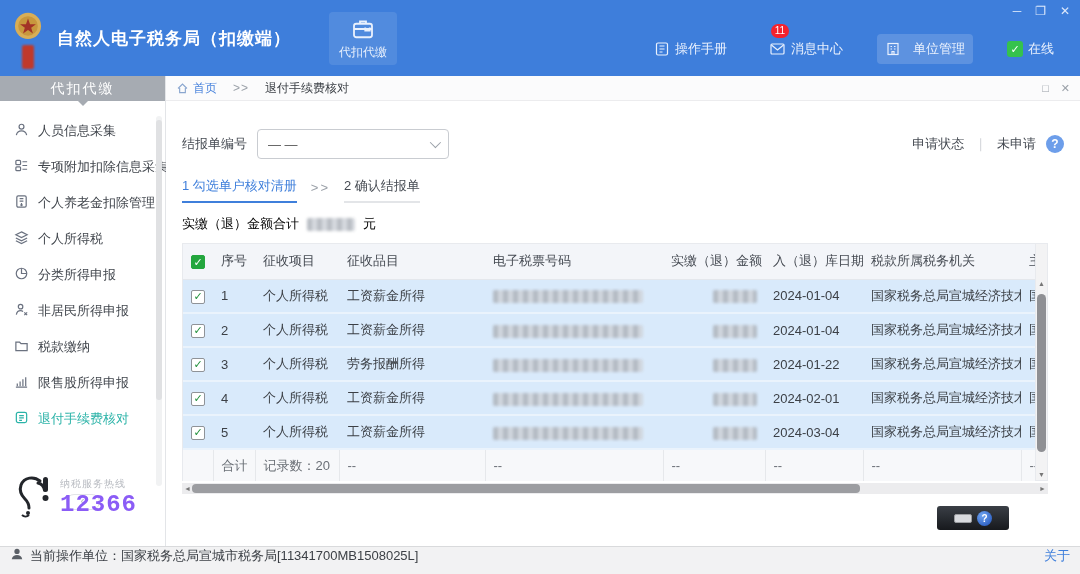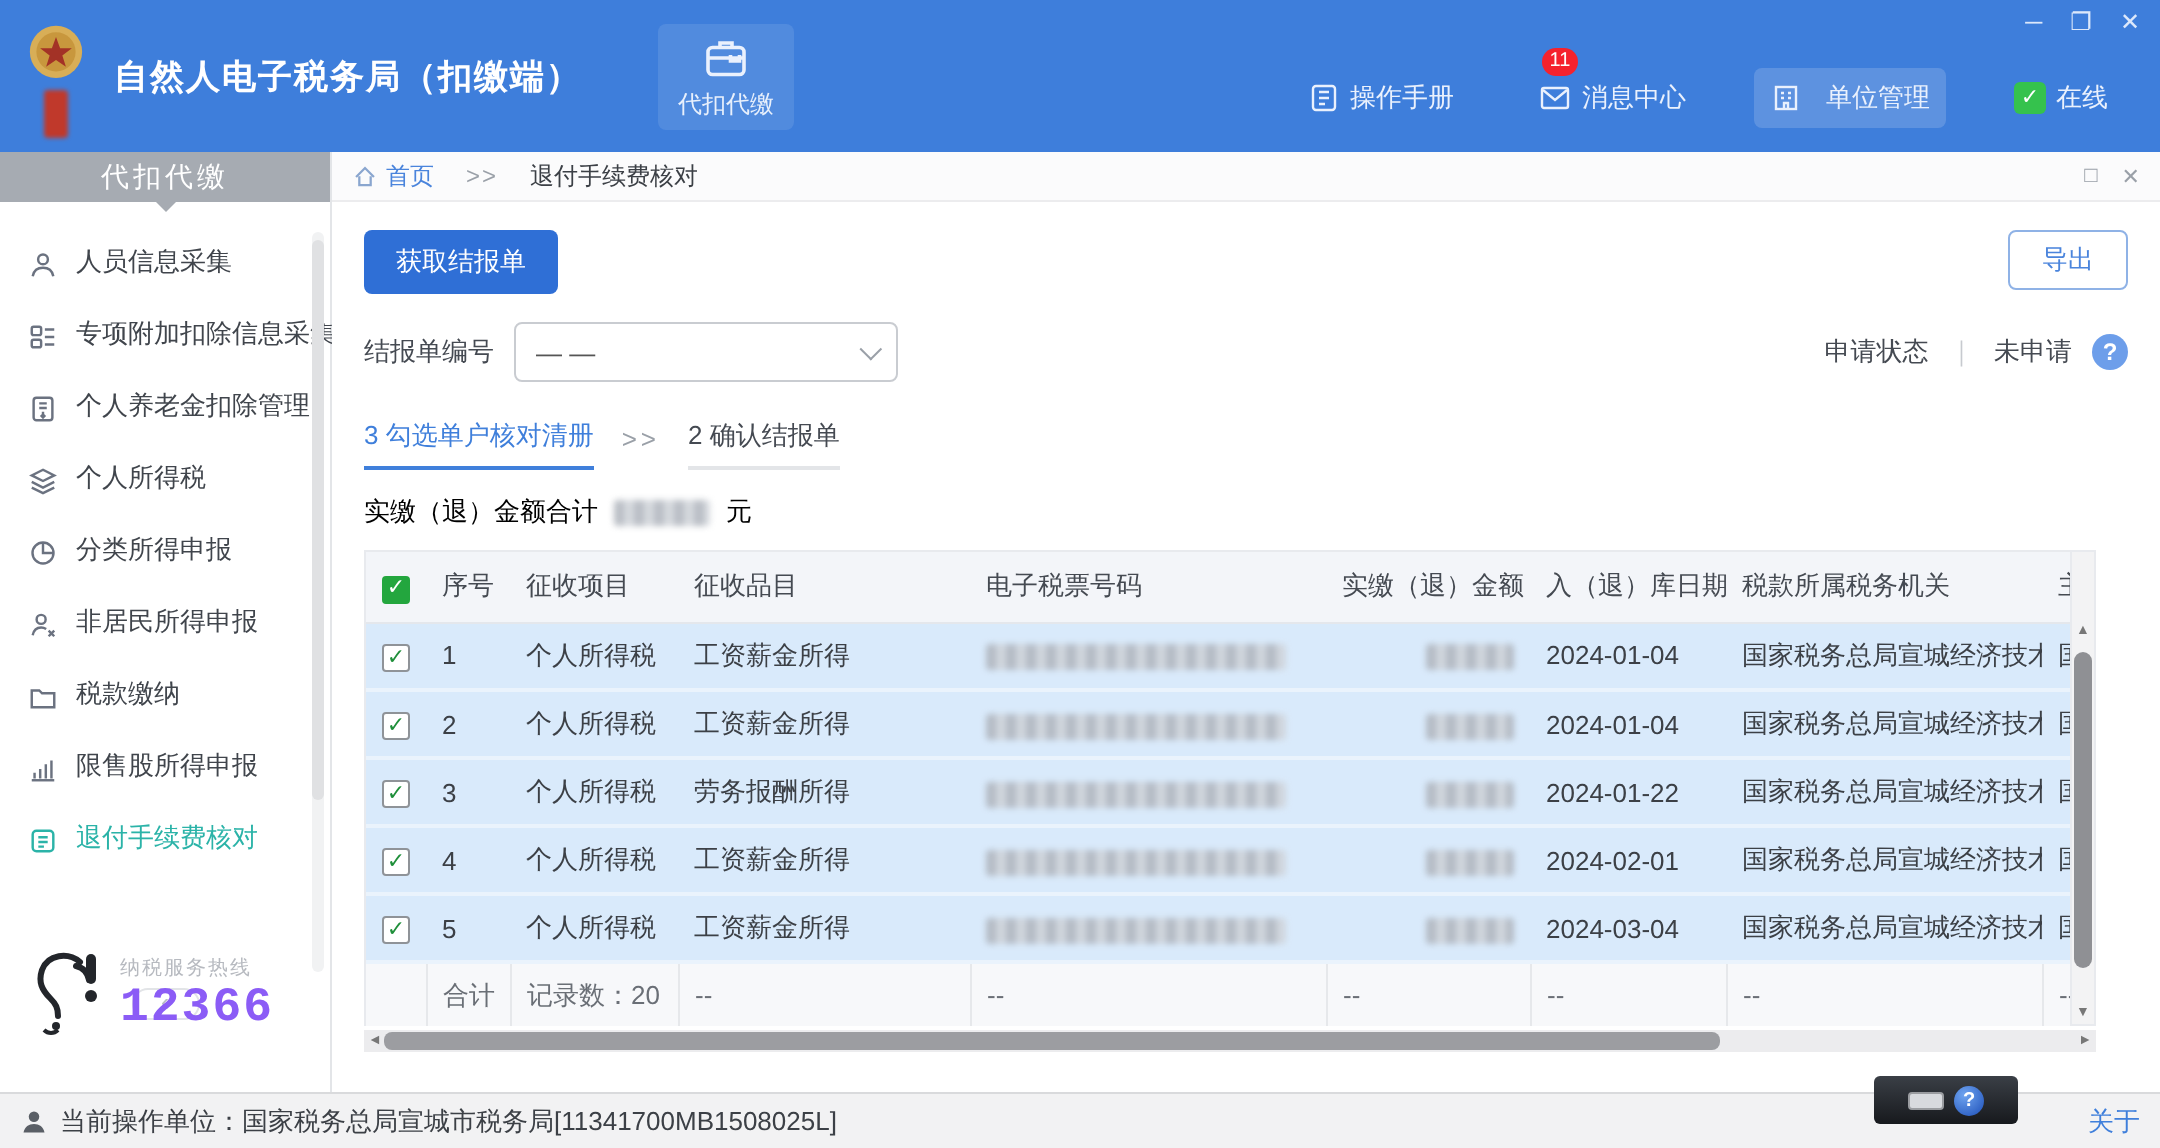--- a/index.html
+++ b/index.html
@@ -23,21 +23,21 @@
   .win-controls span{cursor:pointer;}
 
   
   .body-row{flex:1;display:flex;min-height:0;}
 
   
   .sidebar{width:166px;background:#fff;position:relative;flex:none;border-right:1px solid #e3e5e8;}
   .side-head{height:25px;background:#a6abb2;color:#fff;text-align:center;line-height:25px;font-size:14px;letter-spacing:2px;position:relative;}
   .side-head:after{content:"";position:absolute;left:50%;bottom:-5px;margin-left:-5px;border:5px solid transparent;border-top-color:#a6abb2;border-bottom:none;}
   .side-list{padding-top:12px;}
-  .side-item{display:flex;align-items:flex-end;gap:9px;padding:9px 6px 9px 14px;color:#40454c;font-size:13px;cursor:pointer;white-space:nowrap;}
+  .side-item{display:flex;align-items:flex-start;gap:9px;padding:9px 6px 9px 14px;color:#40454c;font-size:13px;cursor:pointer;white-space:nowrap;}
   .side-item .icn{color:#6b7280;display:flex;flex:none;}
   .side-item.active{color:#2bb3a8;}
   .side-item.active .icn{color:#2bb3a8;}
   .side-scroll{position:absolute;top:40px;right:3px;width:6px;height:370px;background:#f1f2f3;border-radius:3px;}
   .side-scroll .thumb{position:absolute;top:4px;left:0;width:6px;height:280px;background:#e0e1e3;border-radius:3px;}
   .collapse-pill{position:absolute;top:418px;left:50%;transform:translateX(-50%);width:34px;height:16px;border:1px solid #e2e4e7;border-radius:8px;background:#fff;color:#b9bdc3;text-align:center;line-height:13px;font-size:12px;cursor:pointer;}
   .hotline{position:absolute;left:10px;bottom:25px;display:flex;align-items:center;gap:6px;}
   .hotline .txt .cap{font-size:10px;color:#b7bac0;letter-spacing:1px;}
   .hotline .txt .num{font-size:24px;color:#8b5cf6;font-weight:bold;letter-spacing:1px;font-family:Liberation Mono, monospace;}
 
@@ -99,21 +99,21 @@
 
   
   .row-next{display:flex;justify-content:center;margin-top:-14px;position:relative;height:58px;align-items:center;}
   .red-box{border:4px solid #e02020;padding:8px 12px;background:transparent;}
   .btn-next{background:#fff;color:#4a84dc;border:1px solid #9dbdea;border-radius:12px;padding:5px 18px;font-size:13px;cursor:pointer;}
   .ime{position:absolute;right:55px;bottom:8px;width:72px;height:24px;background:linear-gradient(#3a3f46,#17191d);border-radius:3px;display:flex;align-items:center;justify-content:center;gap:5px;cursor:pointer;}
   .ime .kb{width:18px;height:9px;background:#d8dade;border-radius:2px;border:1px solid #9a9ca0;}
   .ime .qball{width:15px;height:15px;border-radius:50%;background:radial-gradient(circle at 35% 30%,#6fa4f0,#1d4fb8);color:#fff;font-size:10px;font-weight:bold;text-align:center;line-height:15px;}
 
   
-  .statusbar{height:28px;background:#f2f2f3;border-top:1px solid #d9dadc;display:flex;align-items:center;padding:0 10px;gap:6px;font-size:13px;color:#3c4046;flex:none;}
+  .statusbar{height:28px;background:#f2f2f3;border-top:1px solid #d9dadc;display:flex;padding:0 10px;gap:6px;font-size:13px;color:#3c4046;flex:none;}
   .statusbar .about{margin-left:auto;color:#3f7fdb;cursor:pointer;}
   svg{display:block;}
 </style>
 </head>
 <body>
 
 <div class="app">
 
   <div class="top">
     <div class="logo">
@@ -294,41 +294,37 @@
         <span class="crumb-sep">&gt;&gt;</span>
         <span class="crumb-cur">退付手续费核对</span>
         <span class="panel-ctl">
           <span>□</span>
           <span>✕</span>
         </span>
       </div>
 
       <div class="content">
 
-        <div class="row-toolbar">
-          <button class="btn-primary">获取结报单</button>
-          <button class="btn-outline">导出</button>
-        </div>
 
         <div class="row-filter">
           <span class="flabel">结报单编号</span>
           <div class="select">
             <span>— —</span>
             <span class="chev"></span>
           </div>
           <div class="status-wrap">
             <span>申请状态</span>
             <span class="status-divider">｜</span>
             <span>未申请</span>
             <span class="qmark">?</span>
           </div>
         </div>
 
         <div class="row-steps">
-          <span class="step active">3 勾选单户核对清册</span>
+          <span class="step active">1 勾选单户核对清册</span>
           <span class="steps-sep">&gt;&gt;</span>
           <span class="step">2 确认结报单</span>
         </div>
 
         <div class="row-summary">
           <span>实缴（退）金额合计</span>
           <span class="masked m-sum"></span>
           <span>元</span>
         </div>
 

